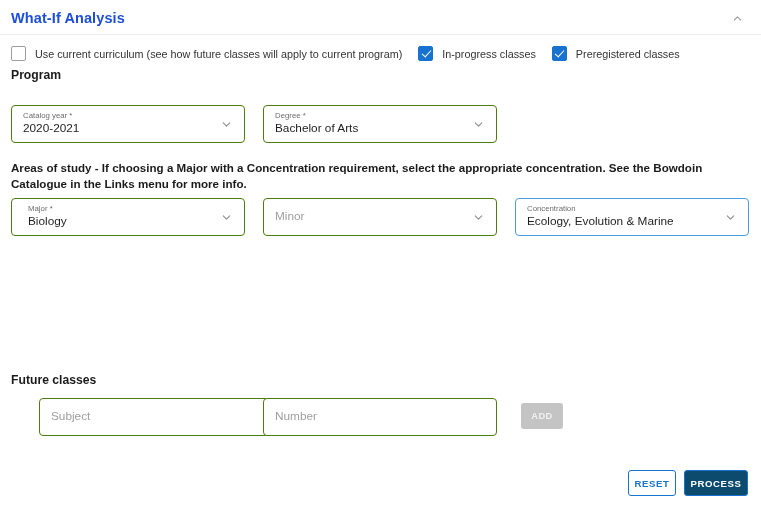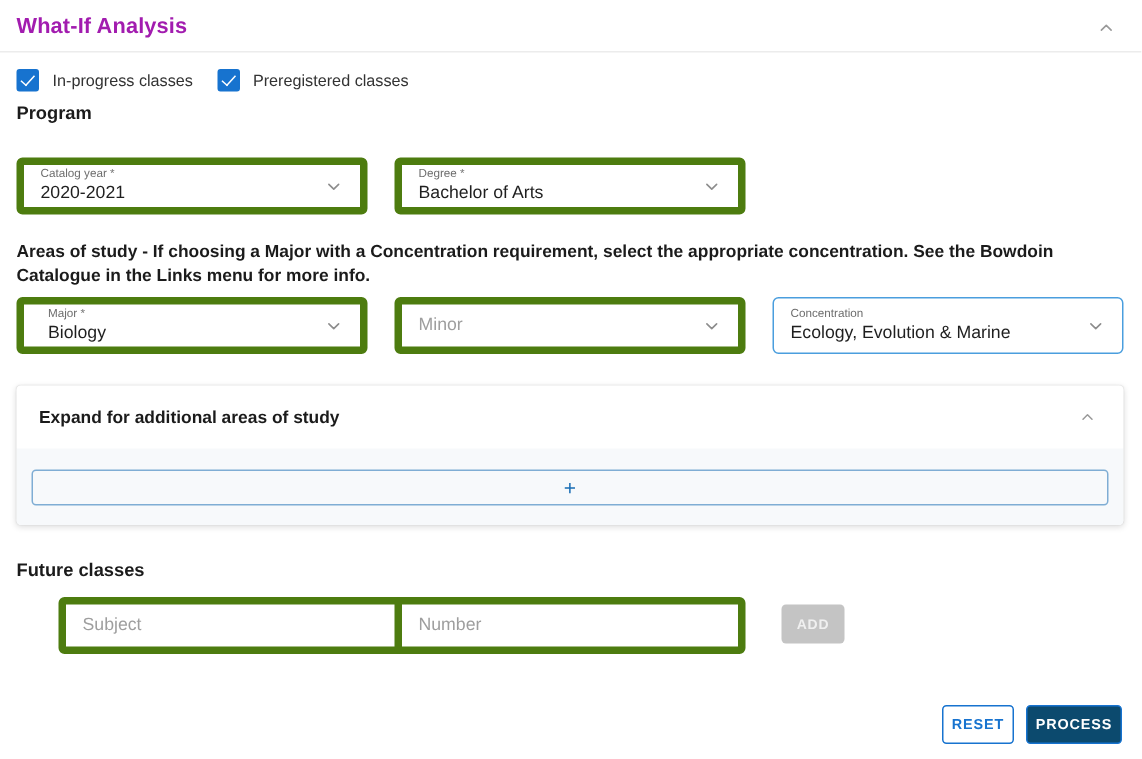--- a/index.html
+++ b/index.html
@@ -26,21 +26,21 @@
     left: 0; top: 0;
     width: 761px;
     height: 36px;
     display: flex;
     align-items: center;
     padding: 0 14px 0 11px;
   }
   .panel-title {
     font-size: 14.5px;
     font-weight: bold;
-    color: #a21caf;
+    color: #1d4ed8;
     letter-spacing: 0.1px;
     flex: 1;
   }
   .header-chevron {
     width: 20px; height: 20px;
     display: flex; align-items: center; justify-content: center;
     cursor: pointer;
     color: #9a9a9a;
   }
   .divider {
@@ -111,21 +111,21 @@
     font-size: 11.6px;
     font-weight: bold;
     color: #1b1b1b;
     line-height: 1.38;
   }
 
   
   .field {
     position: absolute;
     height: 38px;
-    border: 5px solid #4d7c0f;
+    border: 1px solid #4d7c0f;
     border-radius: 4px;
     background: #ffffff;
     display: flex;
     align-items: center;
     padding: 0 10px 0 11px;
     cursor: pointer;
   }
   .field.focused {
     border: 1.6px solid #4a9ede;
   }
@@ -281,20 +281,24 @@
     <div class="header-chevron">
       <svg width="13" height="13" viewBox="0 0 24 24" fill="none" stroke="currentColor" stroke-width="2" stroke-linecap="round" stroke-linejoin="round">
         <polyline points="18 15 12 9 6 15"></polyline>
       </svg>
     </div>
   </div>
   <div class="divider"></div>
 
   <div class="checkbox-row">
 
+    <div class="cb-item">
+      <span class="cb-box"></span>
+      <span class="cb-label">Use current curriculum (see how future classes will apply to current program)</span>
+    </div>
 
     <div class="cb-item">
       <span class="cb-box checked"></span>
       <span class="cb-label">In-progress classes</span>
     </div>
 
     <div class="cb-item">
       <span class="cb-box checked"></span>
       <span class="cb-label">Preregistered classes</span>
     </div>
@@ -357,35 +361,20 @@
     <div class="field-inner">
       <span class="field-placeholder">Minor</span>
     </div>
     <span class="field-chevron">
       <svg width="13" height="13" viewBox="0 0 24 24" fill="none" stroke="currentColor" stroke-width="2" stroke-linecap="round" stroke-linejoin="round">
         <polyline points="6 9 12 15 18 9"></polyline>
       </svg>
     </span>
   </div>
 
-  <div class="expand-panel">
-    <div class="expand-head">
-      <span class="expand-head-title">Expand for additional areas of study</span>
-      <span class="header-chevron">
-        <svg width="12" height="12" viewBox="0 0 24 24" fill="none" stroke="currentColor" stroke-width="2" stroke-linecap="round" stroke-linejoin="round">
-          <polyline points="18 15 12 9 6 15"></polyline>
-        </svg>
-      </span>
-    </div>
-    <div class="expand-body">
-      <div class="add-area-button">
-        <span class="plus-icon">+</span>
-      </div>
-    </div>
-  </div>
 
   <div class="section-label" id="lbl-future">Future classes</div>
 
   <div class="field" id="f-subject">
     <div class="field-inner">
       <span class="field-placeholder">Subject</span>
     </div>
   </div>
 
   <div class="field" id="f-number">

